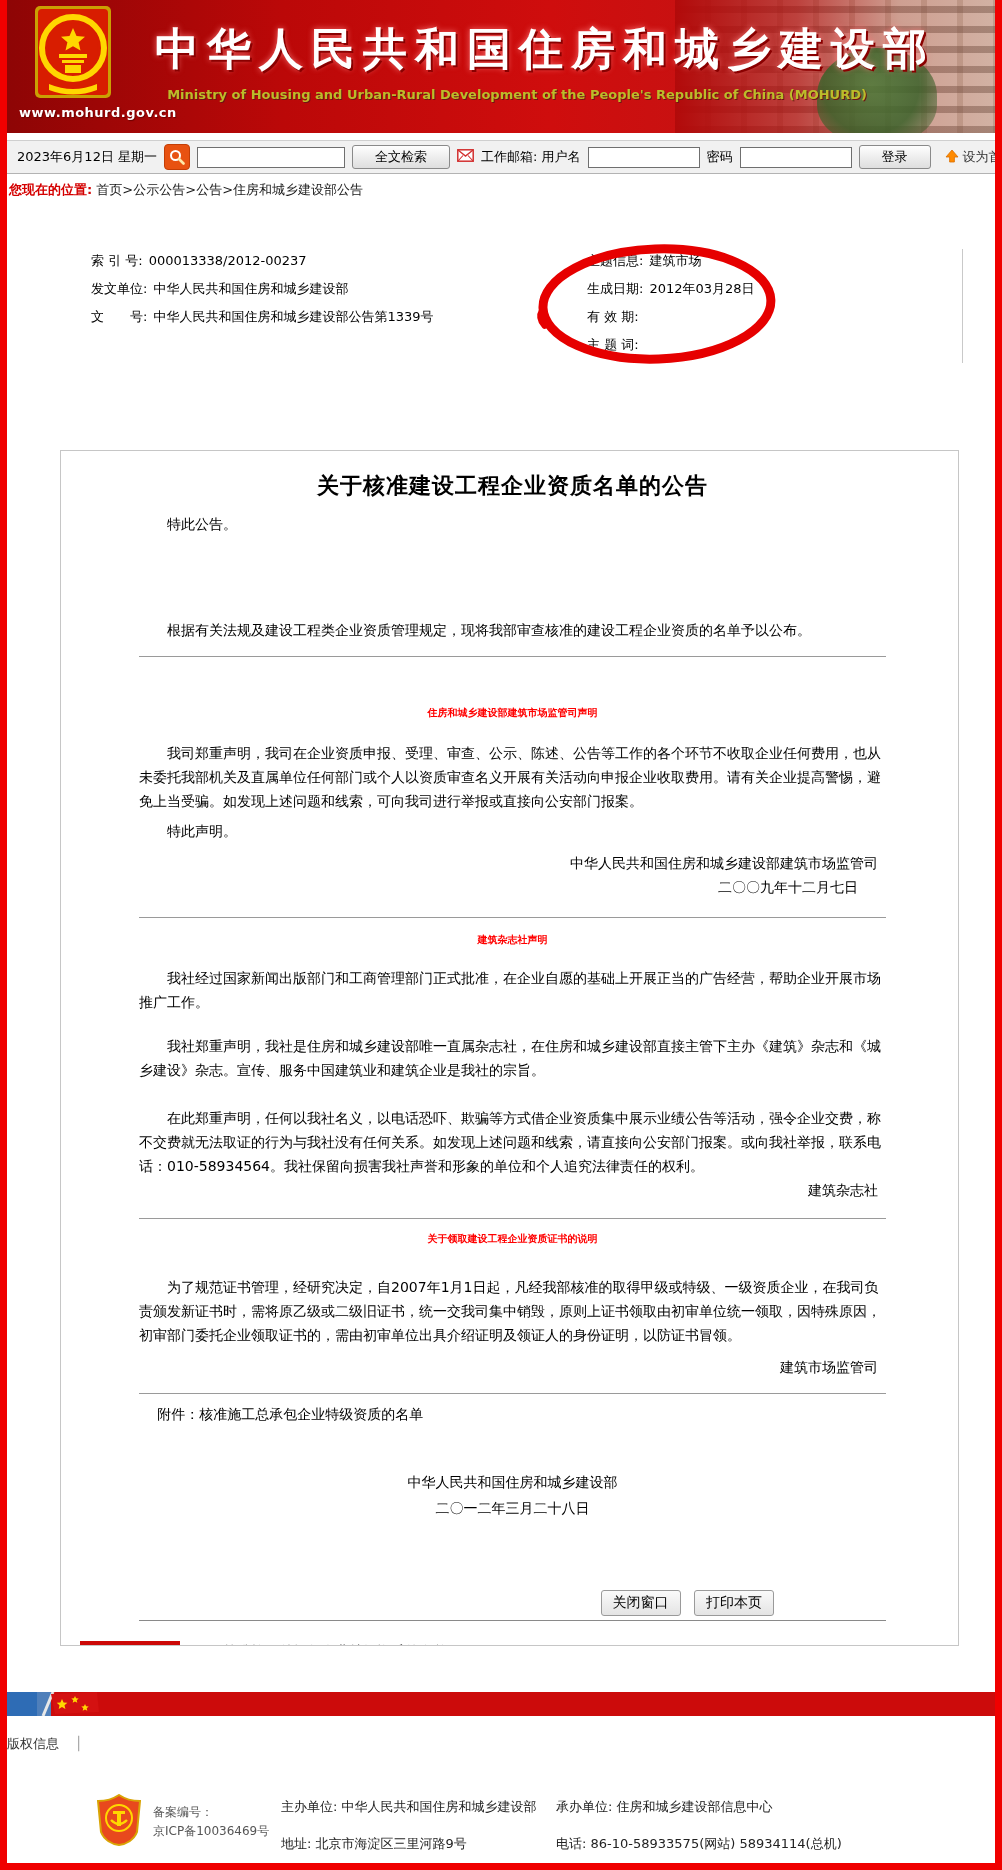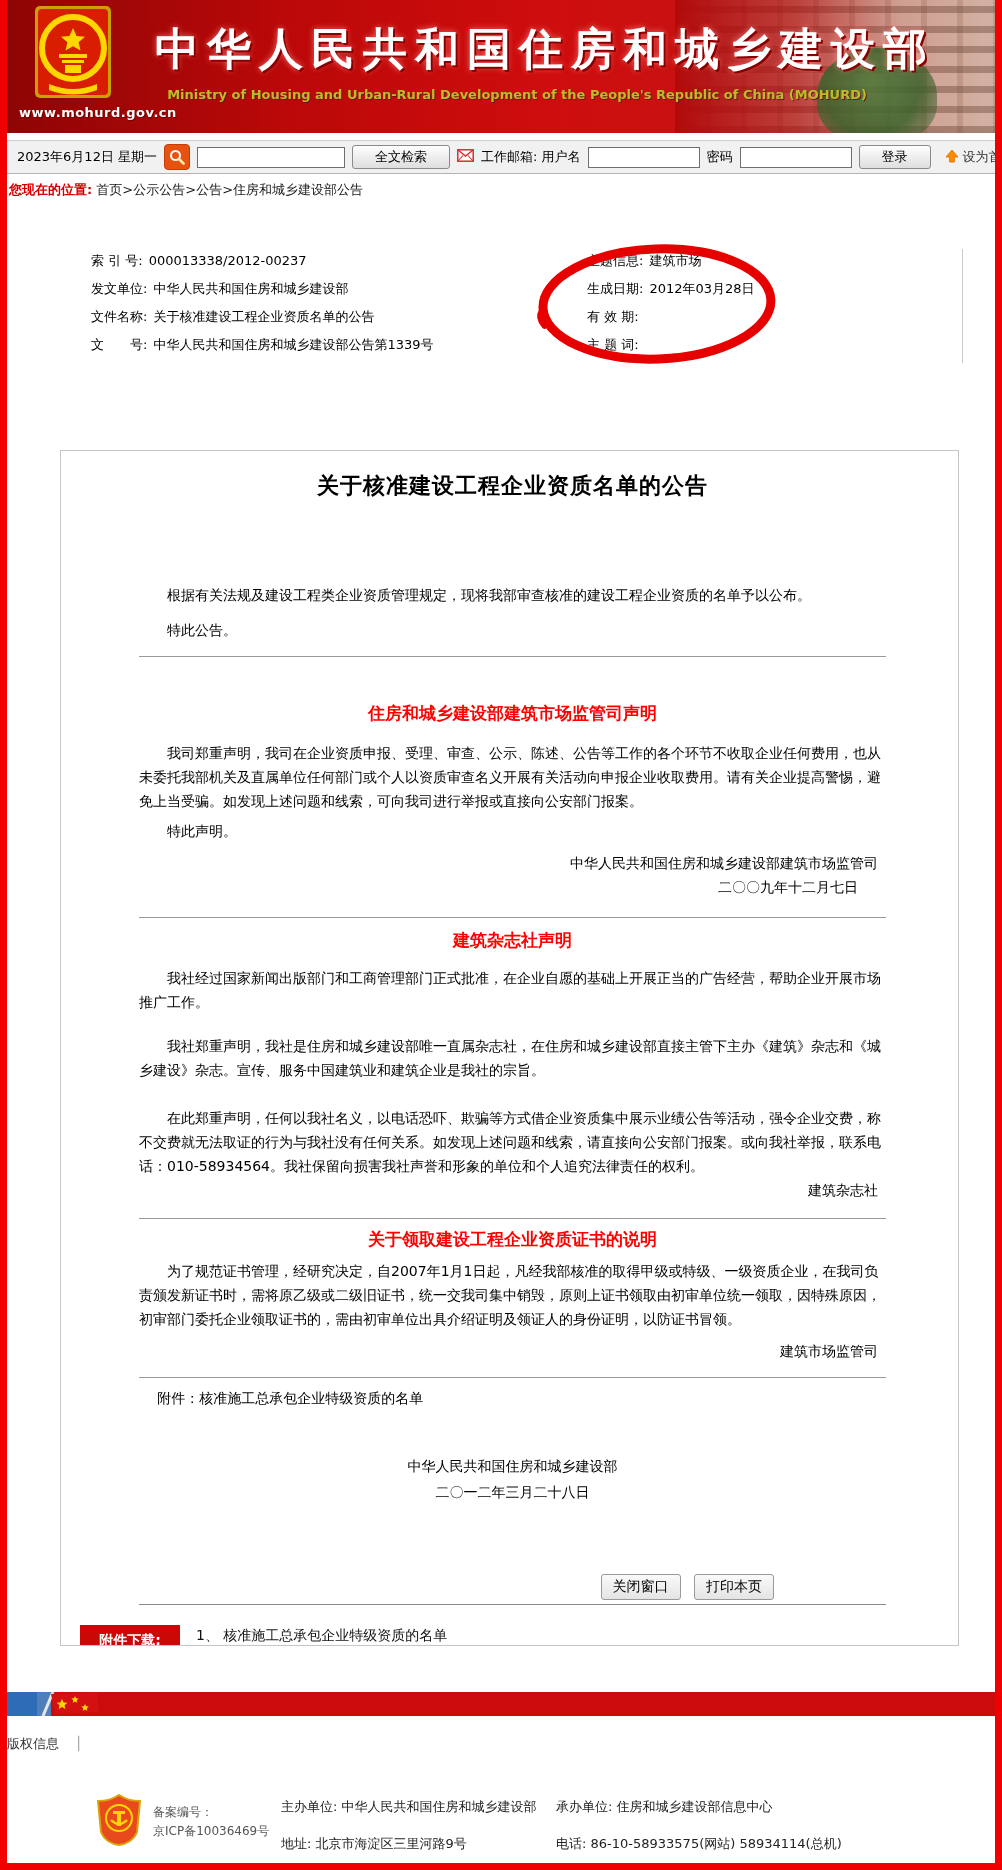--- a/index.html
+++ b/index.html
@@ -50,21 +50,21 @@
   .info-label { margin-right:6px; }
   .info-vline { position:absolute; left:955px; top:2px; width:1px; height:114px; background:#c9c9c9; }
   .ellipse-note { position:absolute; left:527px; top:242px; pointer-events:none; transform:rotate(-2deg); }
   
   .main-box { margin:85px 0 0 53px; width:899px; height:1196px; border:1px solid #c6c6c6; background:#fff; overflow:hidden; }
   .doc-content { padding:0 72px 0 78px; font-size:14px; }
   .doc-content p { margin:0; line-height:24px; }
   .doc-title { text-align:center; font-size:22px; font-weight:bold; margin:20px 0 0; letter-spacing:1px; }
   .indent { text-indent:2em; }
   .hr { border:0; border-top:1px solid #9a9a9a; margin:0; }
-  .red-heading { color:#ff0000; font-weight:bold; font-size:17px; text-align:center; line-height:20px; margin:0; }
+  .red-heading { color:#ff0000; font-weight:bold; font-size:10px; text-align:center; line-height:20px; margin:0; }
   .sign { text-align:right; padding-right:8px; }
   .center-line { text-align:center; }
   .btn-row { text-align:right; padding-right:112px; margin-top:70px; }
   .doc-btn { font-size:14px; padding:3px 11px; background:linear-gradient(#fafafa,#e4e4e4); border:1px solid #9a9a9a;
     border-radius:3px; margin-left:9px; cursor:pointer; font-family:inherit; }
   .attach-row { display:flex; align-items:flex-start; margin:20px 0 0 19px; }
   .dl-label { background:#cc0807; color:#fff; font-weight:bold; font-size:14px; width:100px; height:30px;
     line-height:30px; text-align:center; flex:0 0 auto; }
   .dl-item { margin-left:16px; padding-top:2px; font-size:14px; color:#111; text-decoration:none; }
   
@@ -156,23 +156,20 @@
 
   <div class="doc-info">
     <div class="info-left">
       <div class="info-row">
         <span class="info-label">索 引 号:</span><span>000013338/2012-00237</span>
       </div>
       <div class="info-row">
         <span class="info-label">发文单位:</span><span>中华人民共和国住房和城乡建设部</span>
       </div>
       <div class="info-row">
-        <span class="info-label">文件名称:</span><span>关于核准建设工程企业资质名单的公告</span>
-      </div>
-      <div class="info-row">
         <span class="info-label">文　　号:</span><span>中华人民共和国住房和城乡建设部公告第1339号</span>
       </div>
     </div>
     <div class="info-right">
       <div class="info-row">
         <span class="info-label">主题信息:</span><span>建筑市场</span>
       </div>
       <div class="info-row">
         <span class="info-label">生成日期:</span><span>2012年03月28日</span>
       </div>
@@ -190,43 +187,43 @@
     <svg width="246" height="124" viewBox="0 0 246 124">
       <ellipse cx="123" cy="62" rx="114" ry="55" fill="none" stroke="#e60000" stroke-width="9"></ellipse>
       <path d="M10 80 q -7 -8 -2 -16" fill="none" stroke="#e60000" stroke-width="6" stroke-linecap="round"></path>
     </svg>
   </div>
 
   <div class="main-box">
     <div class="doc-content">
       <h1 class="doc-title">关于核准建设工程企业资质名单的公告</h1>
 
+      <p class="indent" style="margin-top:11px">特此公告。</p>
       <p class="indent" style="margin-top:82px">根据有关法规及建设工程类企业资质管理规定，现将我部审查核准的建设工程企业资质的名单予以公布。</p>
-      <p class="indent" style="margin-top:11px">特此公告。</p>
 
       <hr class="hr" style="margin-top:14px">
 
       <p class="red-heading" style="margin-top:44px">住房和城乡建设部建筑市场监管司声明</p>
       <p class="indent" style="margin-top:16px">我司郑重声明，我司在企业资质申报、受理、审查、公示、陈述、公告等工作的各个环节不收取企业任何费用，也从未委托我部机关及直属单位任何部门或个人以资质审查名义开展有关活动向申报企业收取费用。请有关企业提高警惕，避免上当受骗。如发现上述问题和线索，可向我司进行举报或直接向公安部门报案。</p>
       <p class="indent" style="margin-top:6px">特此声明。</p>
       <p class="sign" style="margin-top:8px">中华人民共和国住房和城乡建设部建筑市场监管司</p>
       <p class="sign" style="padding-right:28px">二〇〇九年十二月七日</p>
 
       <hr class="hr" style="margin-top:18px">
 
       <p class="red-heading" style="margin-top:10px">建筑杂志社声明</p>
       <p class="indent" style="margin-top:14px">我社经过国家新闻出版部门和工商管理部门正式批准，在企业自愿的基础上开展正当的广告经营，帮助企业开展市场推广工作。</p>
       <p class="indent" style="margin-top:20px">我社郑重声明，我社是住房和城乡建设部唯一直属杂志社，在住房和城乡建设部直接主管下主办《建筑》杂志和《城乡建设》杂志。宣传、服务中国建筑业和建筑企业是我社的宗旨。</p>
       <p class="indent" style="margin-top:24px">在此郑重声明，任何以我社名义，以电话恐吓、欺骗等方式借企业资质集中展示业绩公告等活动，强令企业交费，称不交费就无法取证的行为与我社没有任何关系。如发现上述问题和线索，请直接向公安部门报案。或向我社举报，联系电话：010-58934564。我社保留向损害我社声誉和形象的单位和个人追究法律责任的权利。</p>
       <p class="sign" style="">建筑杂志社</p>
 
       <hr class="hr" style="margin-top:16px">
 
       <p class="red-heading" style="margin-top:8px">关于领取建设工程企业资质证书的说明</p>
-      <p class="indent" style="margin-top:8px">为了规范证书管理，经研究决定，自2007年1月1日起，凡经我部核准的取得甲级或特级、一级资质企业，在我司负责颁发新证书时，需将原乙级或二级旧证书，统一交我司集中销毁，原则上证书领取由初审单位统一领取，因特殊原因，初审部门委托企业领取证书的，需由初审单位出具介绍证明及领证人的身份证明，以防证书冒领。</p>
+      <p class="indent" style="margin-top:24px">为了规范证书管理，经研究决定，自2007年1月1日起，凡经我部核准的取得甲级或特级、一级资质企业，在我司负责颁发新证书时，需将原乙级或二级旧证书，统一交我司集中销毁，原则上证书领取由初审单位统一领取，因特殊原因，初审部门委托企业领取证书的，需由初审单位出具介绍证明及领证人的身份证明，以防证书冒领。</p>
       <p class="sign" style="margin-top:8px">建筑市场监管司</p>
 
       <hr class="hr" style="margin-top:14px">
 
       <p style="margin-top:8px;padding-left:1.3em">附件：核准施工总承包企业特级资质的名单</p>
 
       <p class="center-line" style="margin-top:44px">中华人民共和国住房和城乡建设部</p>
       <p class="center-line" style="margin-top:2px">二〇一二年三月二十八日</p>
 
       <div class="btn-row">

